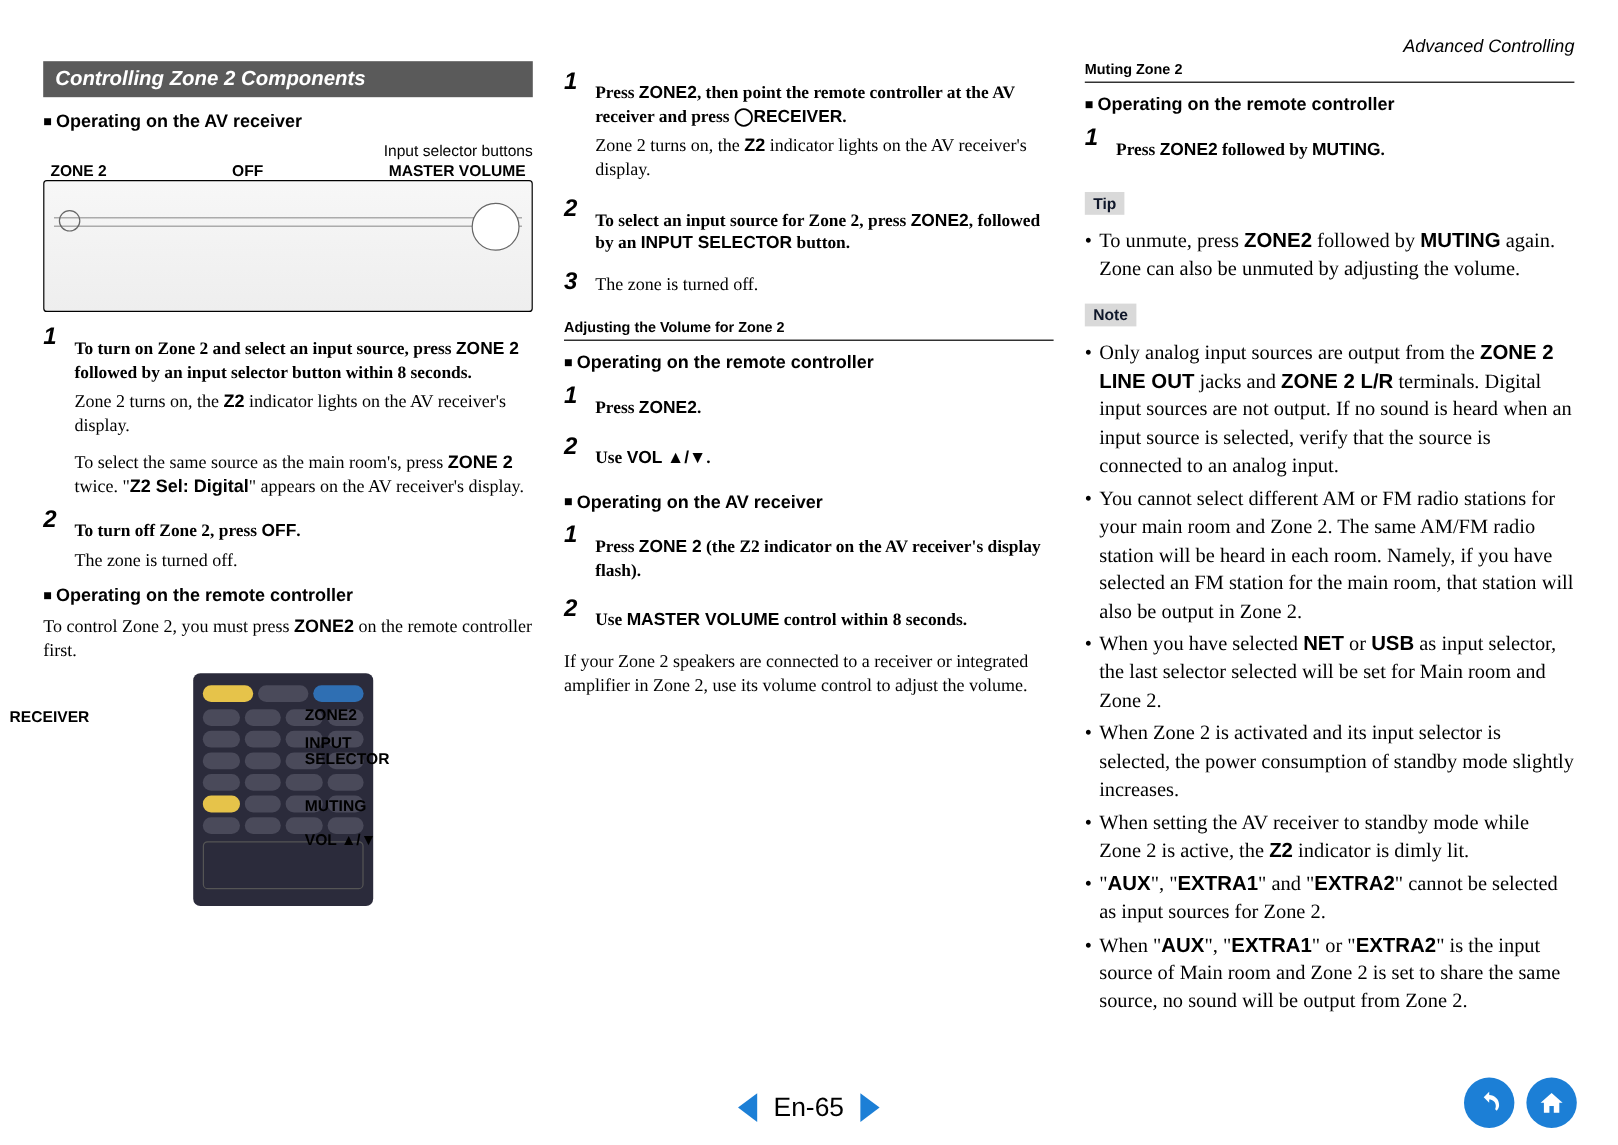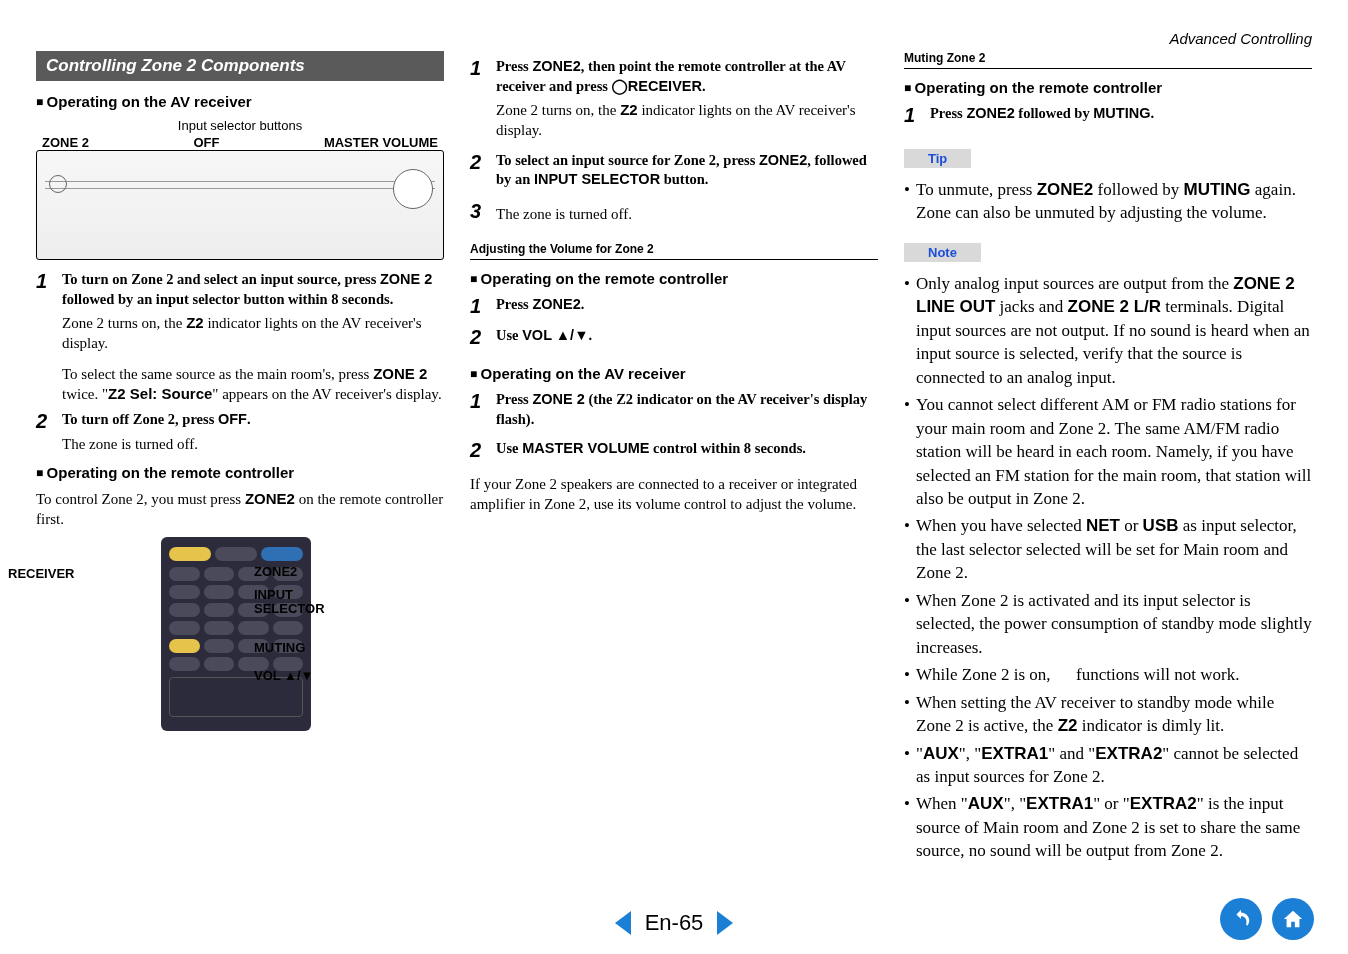--- a/index.html
+++ b/index.html
@@ -56,21 +56,21 @@
     margin: 6px 0 10px 0;
     font-size: 12px;
   }
   .av-diagram-labels {
     display: flex;
     justify-content: space-between;
     font-weight: bold;
     font-size: 13px;
     padding: 0 6px;
   }
-  .av-top-label { text-align:center; font-size:13px; margin-bottom:2px;}
+  .av-top-label { text-align:right; font-size:13px; margin-bottom:2px;}
   .av-box {
     border: 1px solid #000;
     height: 110px;
     background: linear-gradient(#f7f7f7, #eee);
     position: relative;
     border-radius:3px;
   }
   .av-box::before {
     content:"";
     position:absolute; left:8px; top:30px; width:calc(100% - 16px); height:6px;
@@ -106,24 +106,24 @@
     line-height: 1;
     padding-top:1px;
   }
   .numlist .txt { flex:1; font-size:14.5px; line-height:1.35; }
   .numlist .txt .lead { font-weight:bold; font-family: "Times New Roman", serif; }
   .numlist .txt .body { font-family: "Times New Roman", serif; font-size:15px; margin-top:4px;}
   .para { font-family: "Times New Roman", serif; font-size:15px; line-height:1.35; margin:6px 0;}
   .badge {
     display:inline-block;
     background:#d9d9d9;
-    color:#1d4ed8;
+    color:#0f172a;
     font-weight:bold;
     font-size:13px;
-    padding:2px 24px;
+    padding:2px 7px;
     margin: 14px 0 6px 0;
   }
   .bullets { list-style:none; margin:4px 0 0 0;}
   .bullets li { position:relative; padding-left:12px; font-family:"Times New Roman",serif; font-size:17px; line-height:1.38; margin-bottom:4px;}
   .bullets li::before { content:"•"; position:absolute; left:0; top:0;}
   .footer {
     position:absolute;
     bottom: 18px;
     left:0; right:0;
     display:flex;
@@ -132,21 +132,21 @@
     gap:14px;
   }
   .page-label { font-weight:normal; font-size:22px;}
   .tri { width:0; height:0; border-top:12px solid transparent; border-bottom:12px solid transparent;}
   .tri.left  { border-right:16px solid #1c7fd6;}
   .tri.right { border-left:16px solid #1c7fd6;}
   .nav-icons { position:absolute; right:34px; bottom:14px; display:flex; gap:10px;}
   .circ { width:42px; height:42px; border-radius:50%; background:#1c7fd6; display:flex; align-items:center; justify-content:center;}
   .circ svg { width:22px; height:22px; fill:#fff;}
   strong.sans { font-family: Arial, sans-serif; font-weight:bold;}
-  .serif { font-family:"Times New Roman", serif;}
+  .serif { font-family:"Times New Roman", serif;margin-top:12px;}
 </style>
 </head>
 <body>
 
 <div class="page">
   <div class="header-right">Advanced Controlling</div>
 
   <div class="columns">
 
     <div class="col">
@@ -168,21 +168,21 @@
 
       <ol class="numlist">
         <li>
           <div class="num">1</div>
           <div class="txt">
             <div class="lead serif">To turn on Zone 2 and select an input source, press <strong class="sans">ZONE 2</strong> followed by an input selector button within 8 seconds.</div>
             <div class="body">Zone 2 turns on, the <strong class="sans">Z2</strong> indicator lights on the AV receiver's display.</div>
           </div>
         </li>
       </ol>
-      <p class="para" style="margin-left:26px;">To select the same source as the main room's, press <strong class="sans">ZONE 2</strong> twice. "<strong class="sans">Z2 Sel: Source</strong>" appears on the AV receiver's display.</p>
+      <p class="para" style="margin-left:26px;">To select the same source as the main room's, press <strong class="sans">ZONE 2</strong> twice. "<strong class="sans">Z2 Sel: Digital</strong>" appears on the AV receiver's display.</p>
       <ol class="numlist">
         <li>
           <div class="num">2</div>
           <div class="txt">
             <div class="lead serif">To turn off Zone 2, press <strong class="sans">OFF</strong>.</div>
             <div class="body">The zone is turned off.</div>
           </div>
         </li>
       </ol>
 
@@ -307,21 +307,20 @@
       <ul class="bullets" id="tip-list">
           <li>To unmute, press <strong class="sans">ZONE2</strong> followed by <strong class="sans">MUTING</strong> again. Zone can also be unmuted by adjusting the volume.</li>
         </ul>
 
       <div class="badge">Note</div>
       <ul class="bullets" id="note-list">
           <li>Only analog input sources are output from the <strong class="sans">ZONE 2 LINE OUT</strong> jacks and <strong class="sans">ZONE 2 L/R</strong> terminals. Digital input sources are not output. If no sound is heard when an input source is selected, verify that the source is connected to an analog input.</li>
           <li>You cannot select different AM or FM radio stations for your main room and Zone 2. The same AM/FM radio station will be heard in each room. Namely, if you have selected an FM station for the main room, that station will also be output in Zone 2.</li>
           <li>When you have selected <strong class="sans">NET</strong> or <strong class="sans">USB</strong> as input selector, the last selector selected will be set for Main room and Zone 2.</li>
           <li>When Zone 2 is activated and its input selector is selected, the power consumption of standby mode slightly increases.</li>
-          <li>While Zone 2 is on, &nbsp;&nbsp;&nbsp;&nbsp; functions will not work.</li>
           <li>When setting the AV receiver to standby mode while Zone 2 is active, the <strong class="sans">Z2</strong> indicator is dimly lit.</li>
           <li>"<strong class="sans">AUX</strong>", "<strong class="sans">EXTRA1</strong>" and "<strong class="sans">EXTRA2</strong>" cannot be selected as input sources for Zone 2.</li>
           <li>When "<strong class="sans">AUX</strong>", "<strong class="sans">EXTRA1</strong>" or "<strong class="sans">EXTRA2</strong>" is the input source of Main room and Zone 2 is set to share the same source, no sound will be output from Zone 2.</li>
         </ul>
     </div>
   </div>
 </div>
 
 <div class="footer">
   <div class="tri left"></div>

